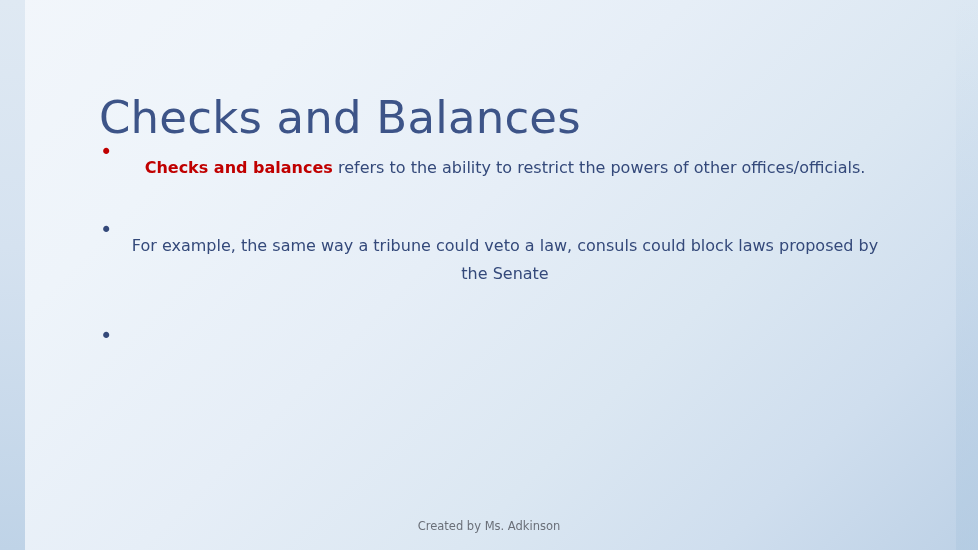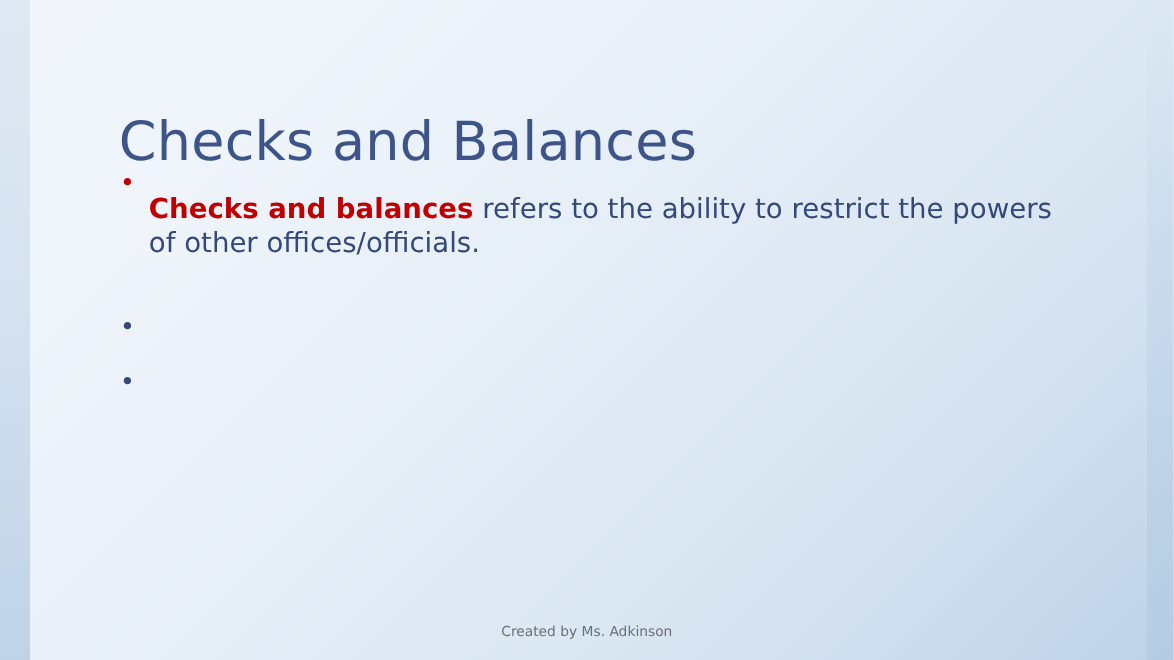--- a/index.html
+++ b/index.html
@@ -84,23 +84,24 @@
     line-height: 28px;
     color: #34497a;
     text-align: left;
     padding-left: 4px;
     box-sizing: border-box;
   }
   .bullet-mark.red { color: #c00000; }
 
   .bullet-text {
     flex: 1 1 auto;
-    font-size: 23px;
+    font-size: 16px;
     line-height: 28px;
     color: #34497a;
+    text-align: center;
   }
   .bullet-text .lead {
     font-weight: bold;
     color: #c00000;
   }
 
   .footer {
     position: absolute;
     left: 0;
     top: 518px;
@@ -123,20 +124,21 @@
 
   <div class="body-block">
 
     <div class="bullet-row">
       <span class="bullet-mark red">•</span>
       <p class="bullet-text"><span class="lead">Checks and balances</span><span> refers to the ability to restrict the powers of other offices/officials.</span></p>
     </div>
 
     <div class="bullet-row">
       <span class="bullet-mark">•</span>
+      <p class="bullet-text">For example, the same way a tribune could veto a law, consuls could block laws proposed by the Senate</p>
     </div>
 
     <div class="bullet-row">
       <span class="bullet-mark">•</span>
     </div>
 
   </div>
 
   <div class="footer">Created by Ms. Adkinson</div>
 

